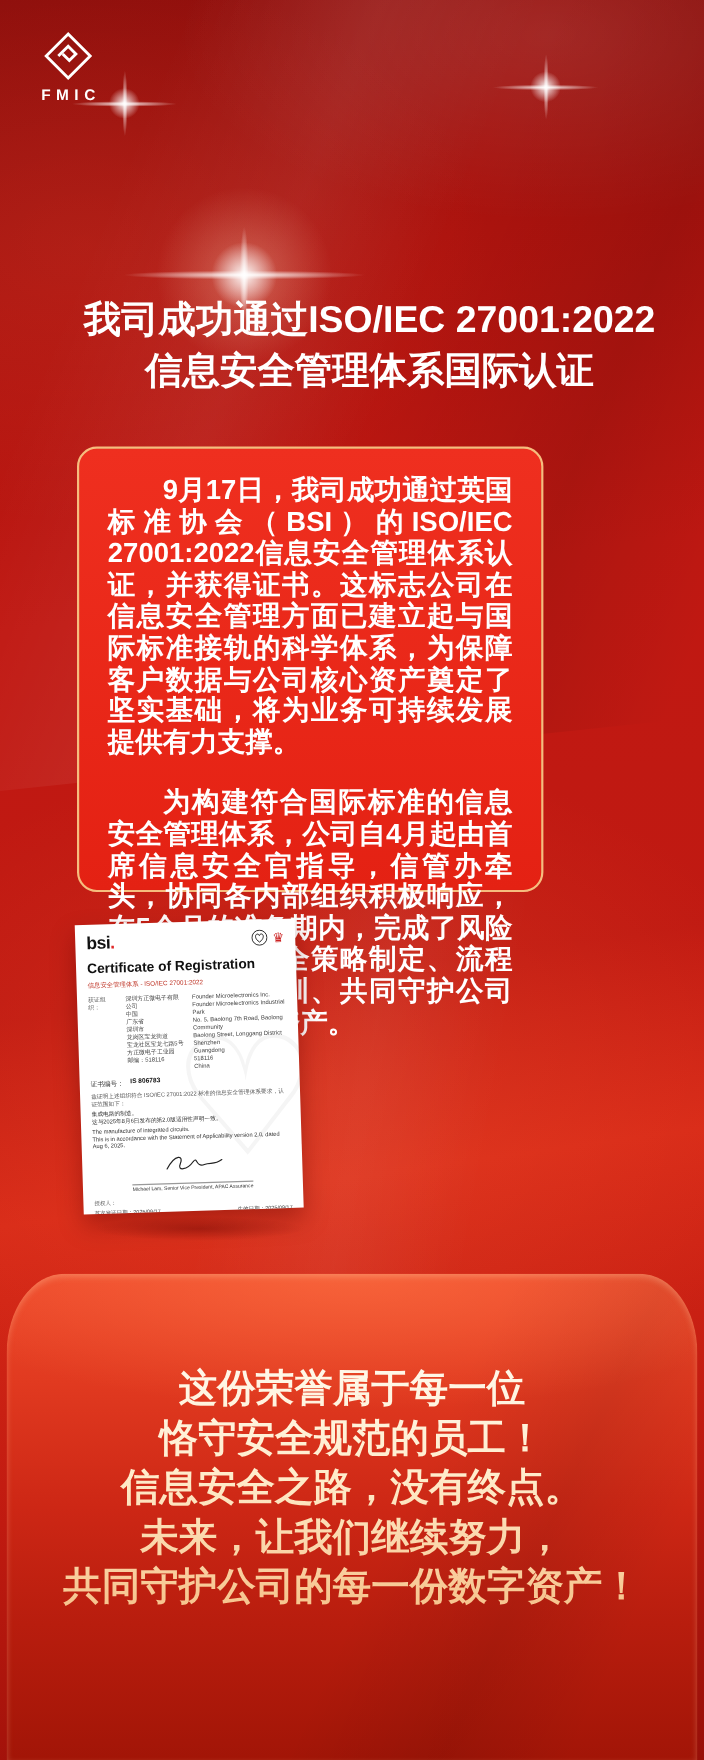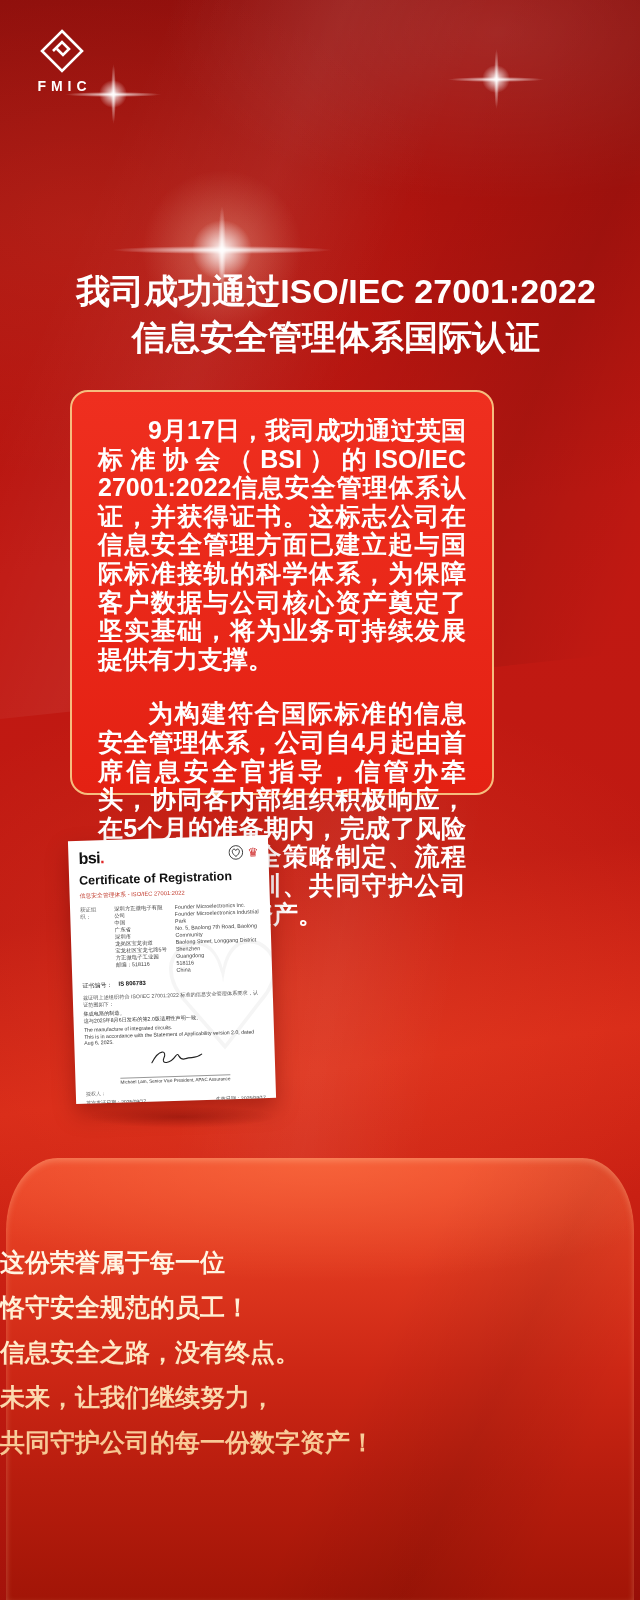--- a/index.html
+++ b/index.html
@@ -41,21 +41,21 @@
   
   .page-title{position:absolute;left:0;top:66px;width:100%;text-align:center;
     font-size:176px;line-height:1.05;font-weight:900;letter-spacing:10px;text-indent:10px;
     background:linear-gradient(180deg,#ffffff 18%,#ffeede 52%,#f5c29a 96%);
     -webkit-background-clip:text;background-clip:text;color:transparent;
     text-shadow:none;}
   .subtitle{position:absolute;left:16px;top:268px;width:100%;text-align:center;color:#ffffff;
     font-size:34px;font-weight:800;line-height:46px;}
 
   
-  .panel{position:absolute;left:70px;top:390px;width:424px;height:405px;box-sizing:border-box;
+  .panel{position:absolute;left:70px;top:406px;width:424px;height:405px;box-sizing:border-box;
     background:linear-gradient(180deg,#ef2f1f,#e42113);
     border:2px solid #f6bd7e;border-radius:18px;
     padding:24px 26px;color:#ffffff;}
   .panel p{margin:0;font-size:25px;line-height:28.6px;font-weight:700;text-align:justify;text-indent:2em;}
   .panel p + p{margin-top:26px;}
 
   
   .cert{position:absolute;left:72px;top:838px;width:200px;height:263px;box-sizing:border-box;
     background:#ffffff;transform:rotate(-1.8deg);transform-origin:50% 50%;
     box-shadow:0 10px 22px rgba(90,0,0,0.38);padding:9px 10px;overflow:hidden;color:#333;}
@@ -89,22 +89,22 @@
     border-radius:52px 52px 0 0 / 72px 72px 0 0;
     background:
       radial-gradient(ellipse 95% 40% at 50% 0%, rgba(255,120,70,0.55), transparent 70%),
       linear-gradient(115deg, transparent 55%, rgba(0,0,0,0.08) 72%, transparent 86%),
       linear-gradient(180deg,#ee4a2c 0%,#e13a20 22%,#cd2715 48%,#b81d0e 72%,#a21507 100%);
     box-shadow:inset 0 3px 6px rgba(255,200,160,0.35);}
   .cert-shadow{position:absolute;left:86px;top:1106px;width:190px;height:22px;border-radius:50%;
     background:radial-gradient(closest-side, rgba(90,0,0,0.35), rgba(90,0,0,0));}
 
   
-  .closing{position:absolute;left:0;top:1240px;width:100%;
-    font-size:25px;font-weight:900;line-height:45px;white-space:pre-line;
+  .closing{position:absolute;left:0;top:1240px;width:100%;text-align:center;
+    font-size:35px;font-weight:900;line-height:45px;white-space:pre-line;
     background:linear-gradient(180deg,#fff8ea 0%,#ffeccb 45%,#f6c28b 100%);
     -webkit-background-clip:text;background-clip:text;color:transparent;}
 </style>
 </head>
 <body>
 
 <div class="poster">
   <div class="silk"></div>
   <div class="silk2"></div>
 

